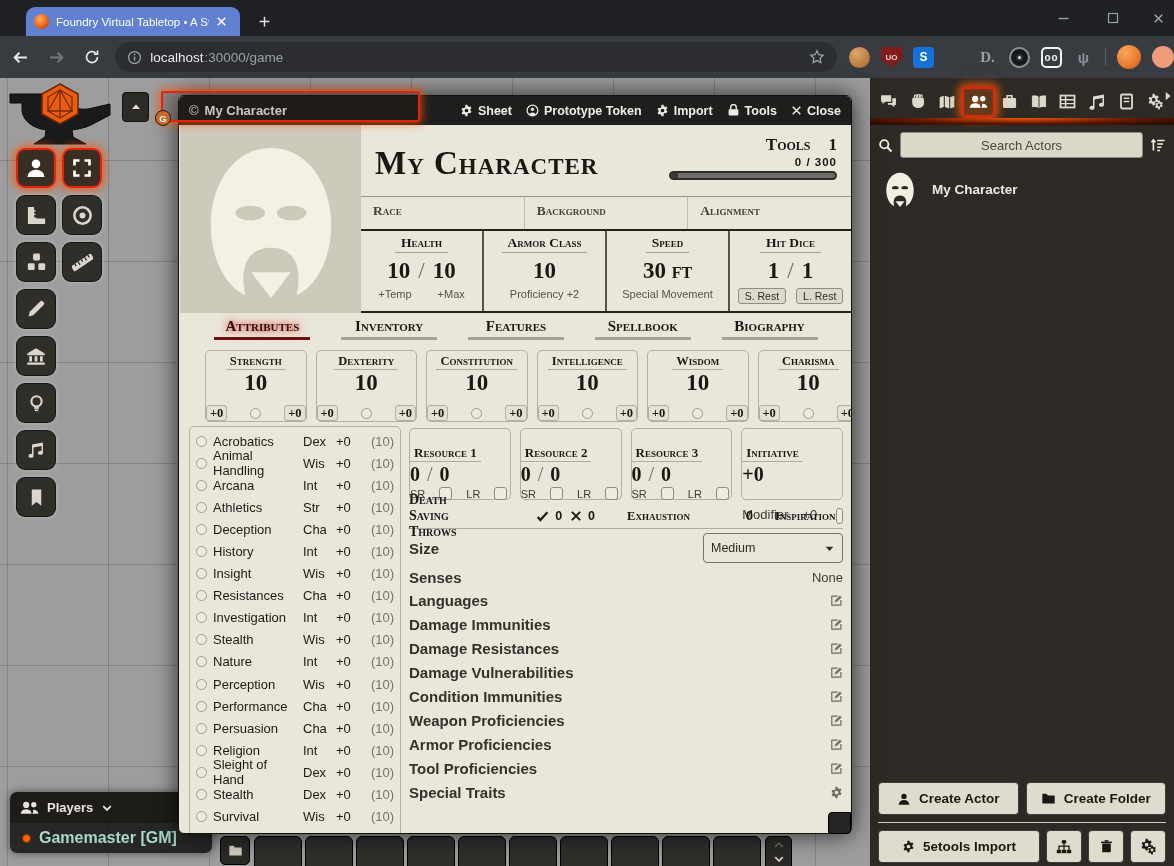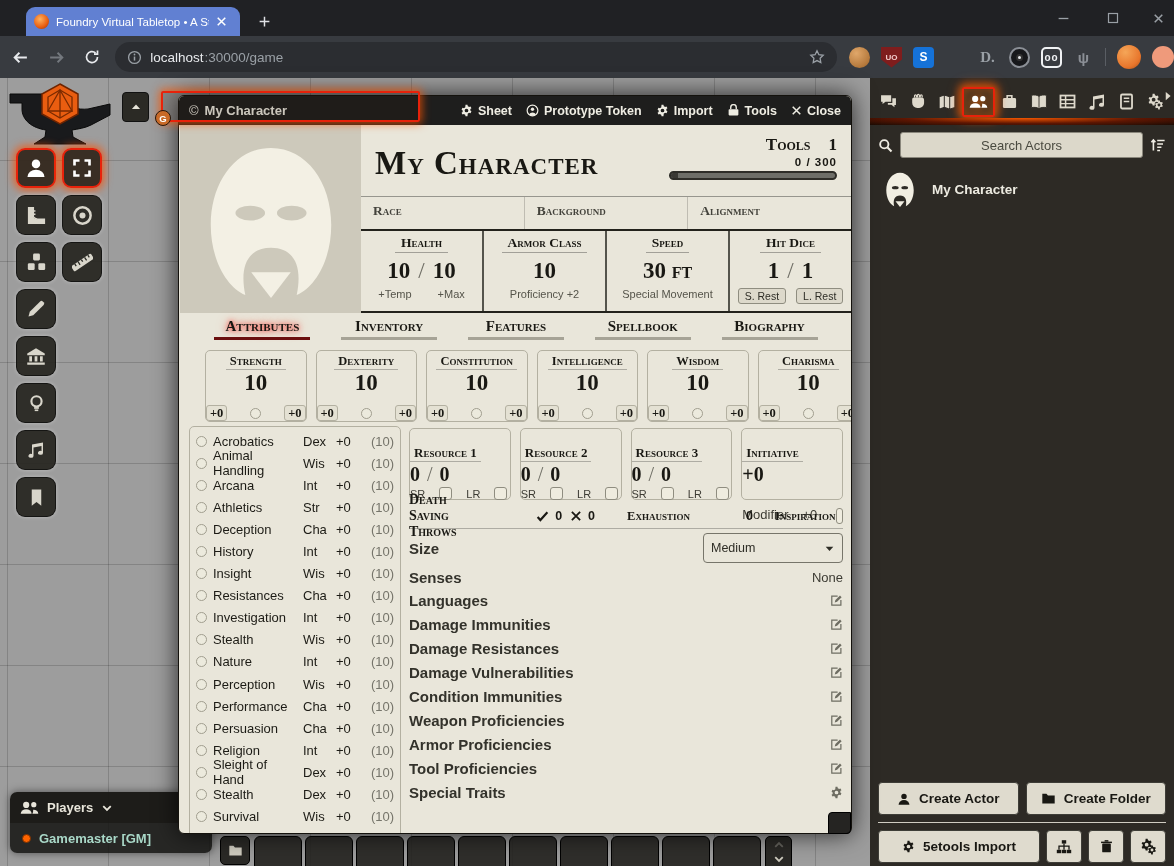--- a/index.html
+++ b/index.html
@@ -51,21 +51,21 @@
     color:#d9d6cb;display:flex;align-items:center;justify-content:center;box-shadow:0 0 4px rgba(255,255,255,.35);}
   .ctrl.active{color:#fff;background:rgba(52,40,30,.95);}
   .ctrl.annotated{border:2px solid #e8220a;box-shadow:0 0 9px 2px rgba(255,80,0,.8);}
   
   #players{position:absolute;left:10px;top:792px;width:202px;border-radius:7px;overflow:hidden;
     box-shadow:0 0 8px rgba(0,0,0,.5);}
   #players .hd{height:31px;background:rgba(22,21,18,.95);color:#e8e5da;display:flex;align-items:center;gap:8px;
     padding:0 10px;font-weight:bold;font-size:13px;}
   #players .row{height:30px;background:rgba(14,13,11,.82);display:flex;align-items:center;gap:8px;padding:0 12px;}
   #players .dot{width:9px;height:9px;border-radius:50%;background:#ff6400;border:1px solid #7a3000;}
-  #players .pname{color:#a9d8c8;font-weight:bold;font-size:13px;}
+  #players .pname{color:#a9d8c8;font-weight:bold;font-size:16px;}
   
   #hotbar{position:absolute;left:220px;top:836px;display:flex;align-items:flex-start;gap:4px;}
   #hotbar .fbtn{width:30px;height:29px;background:rgba(30,29,25,.9);border:1px solid #000;border-radius:5px;
     color:#cfccc0;display:flex;align-items:center;justify-content:center;}
   #hotbar .slots{display:flex;gap:3px;}
   #hotbar .slot{width:48px;height:48px;background:rgba(32,31,27,.88);border:1px solid #000;border-radius:6px;}
   #hotbar .pg{width:27px;height:44px;background:rgba(30,29,25,.9);border:1px solid #000;border-radius:5px;
     color:#cfccc0;display:flex;flex-direction:column;align-items:center;justify-content:flex-start;padding-top:2px;gap:2px;}
   #hotbar .pg .up{opacity:.35;}
   

